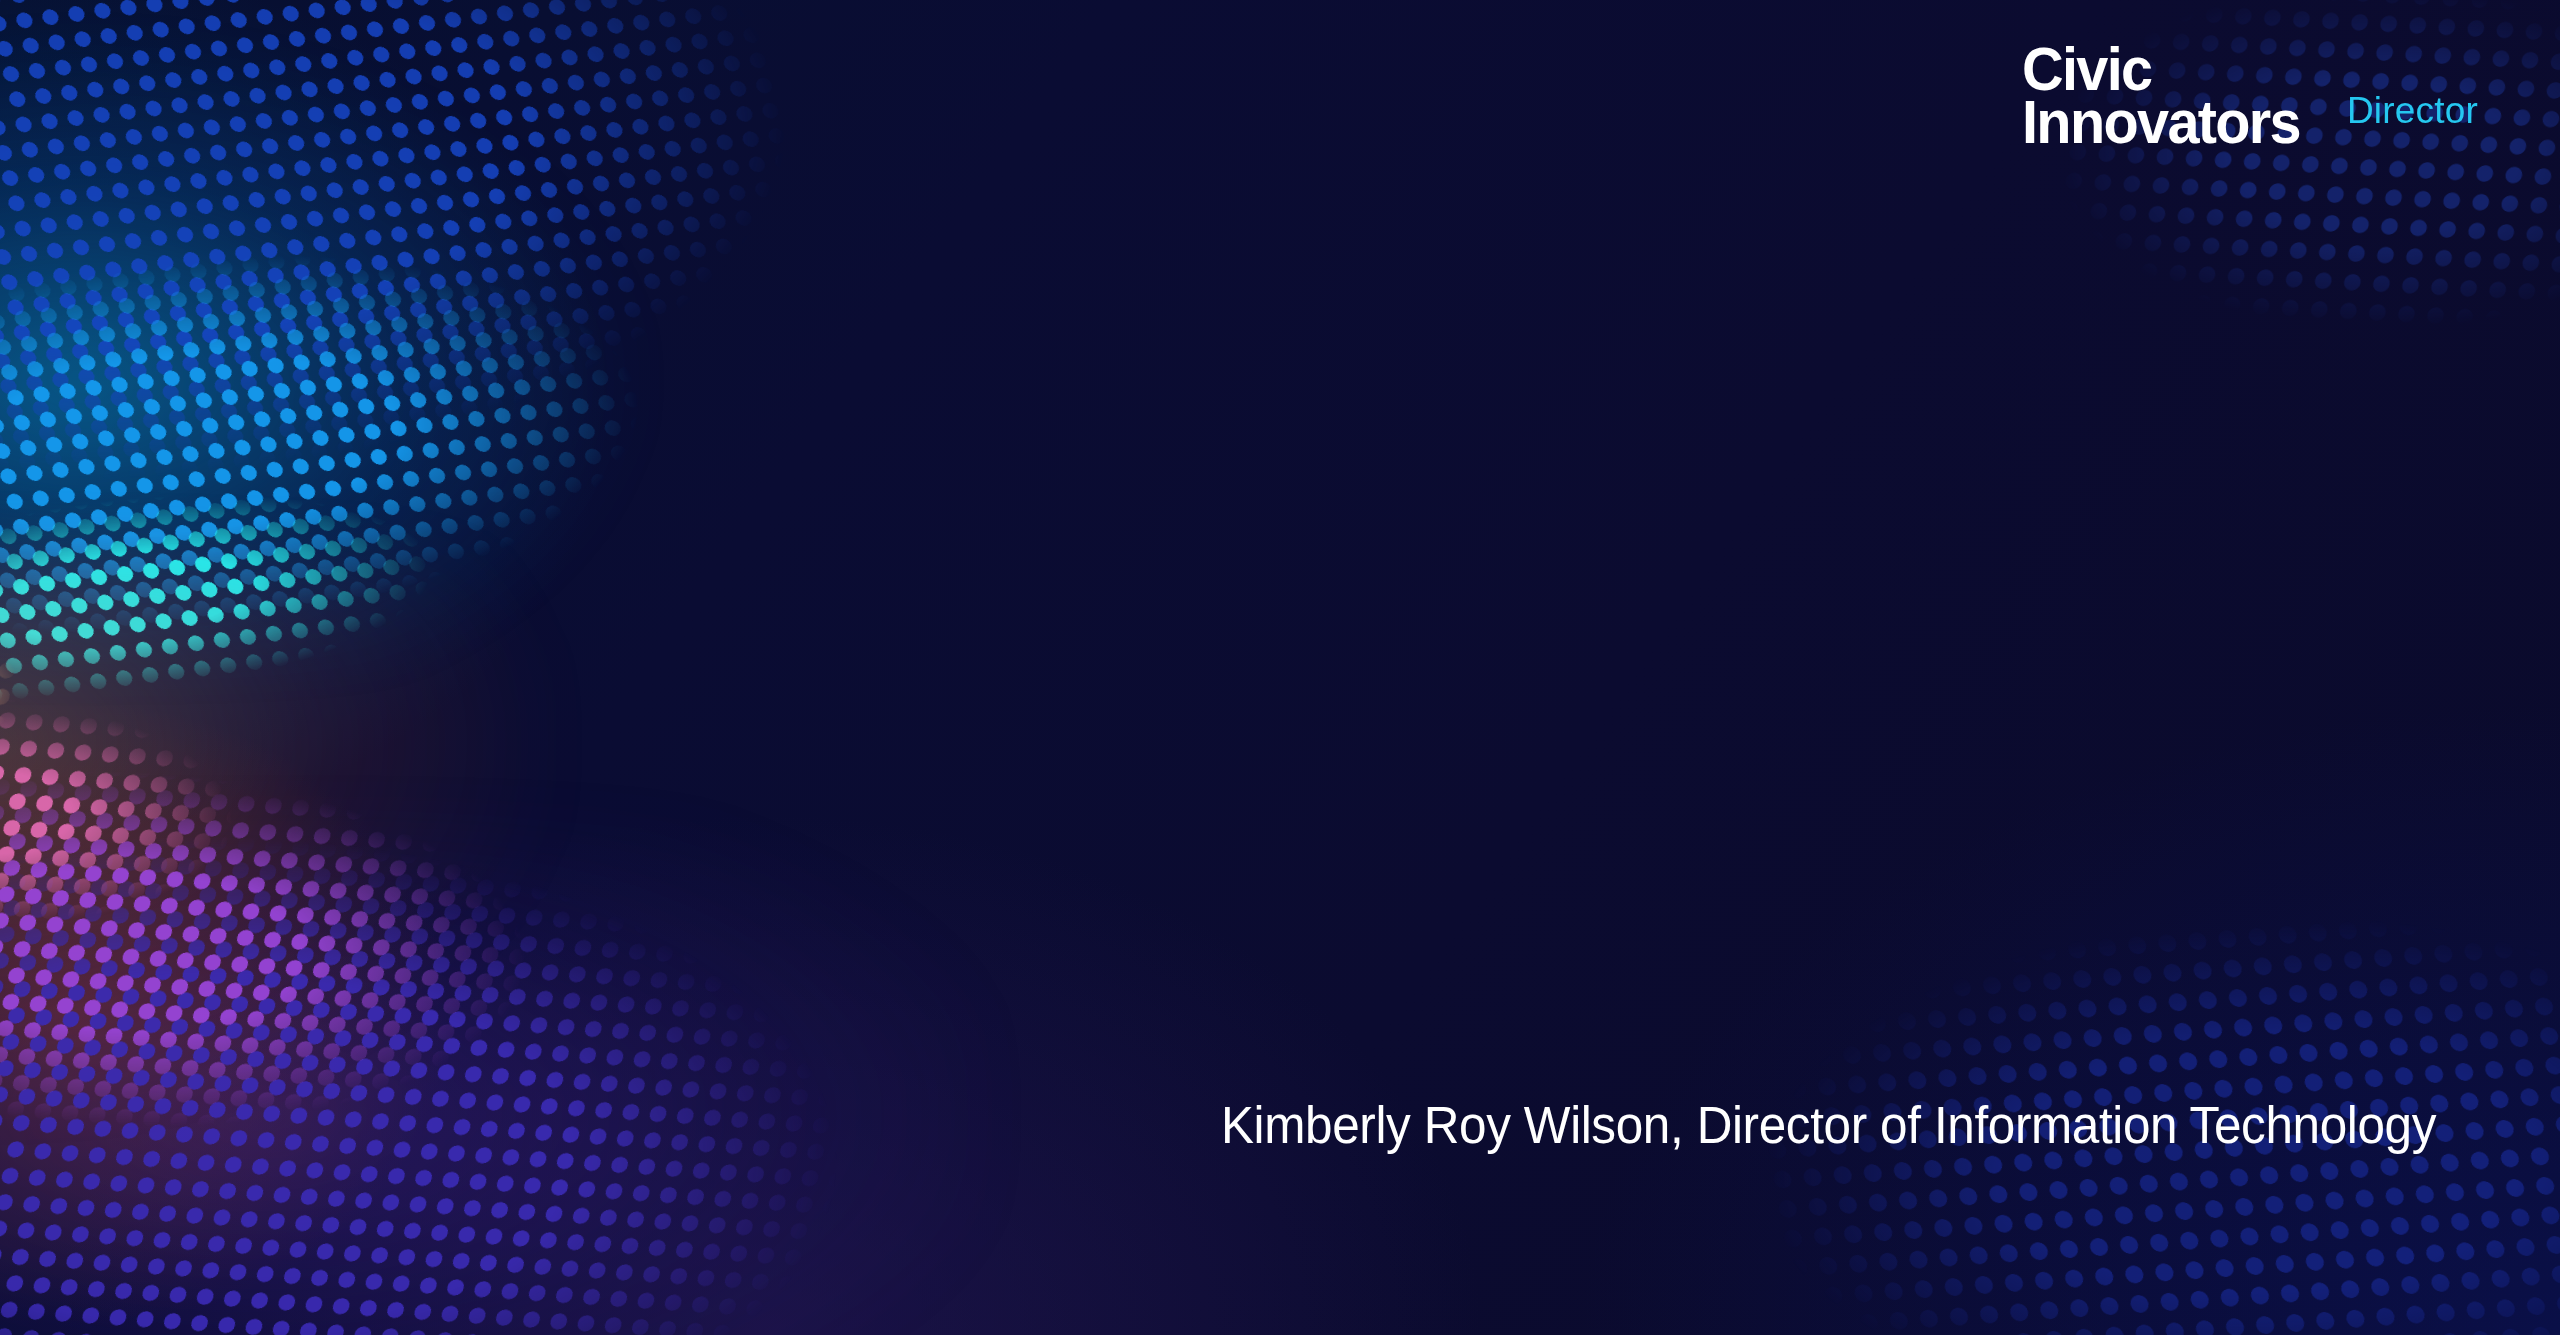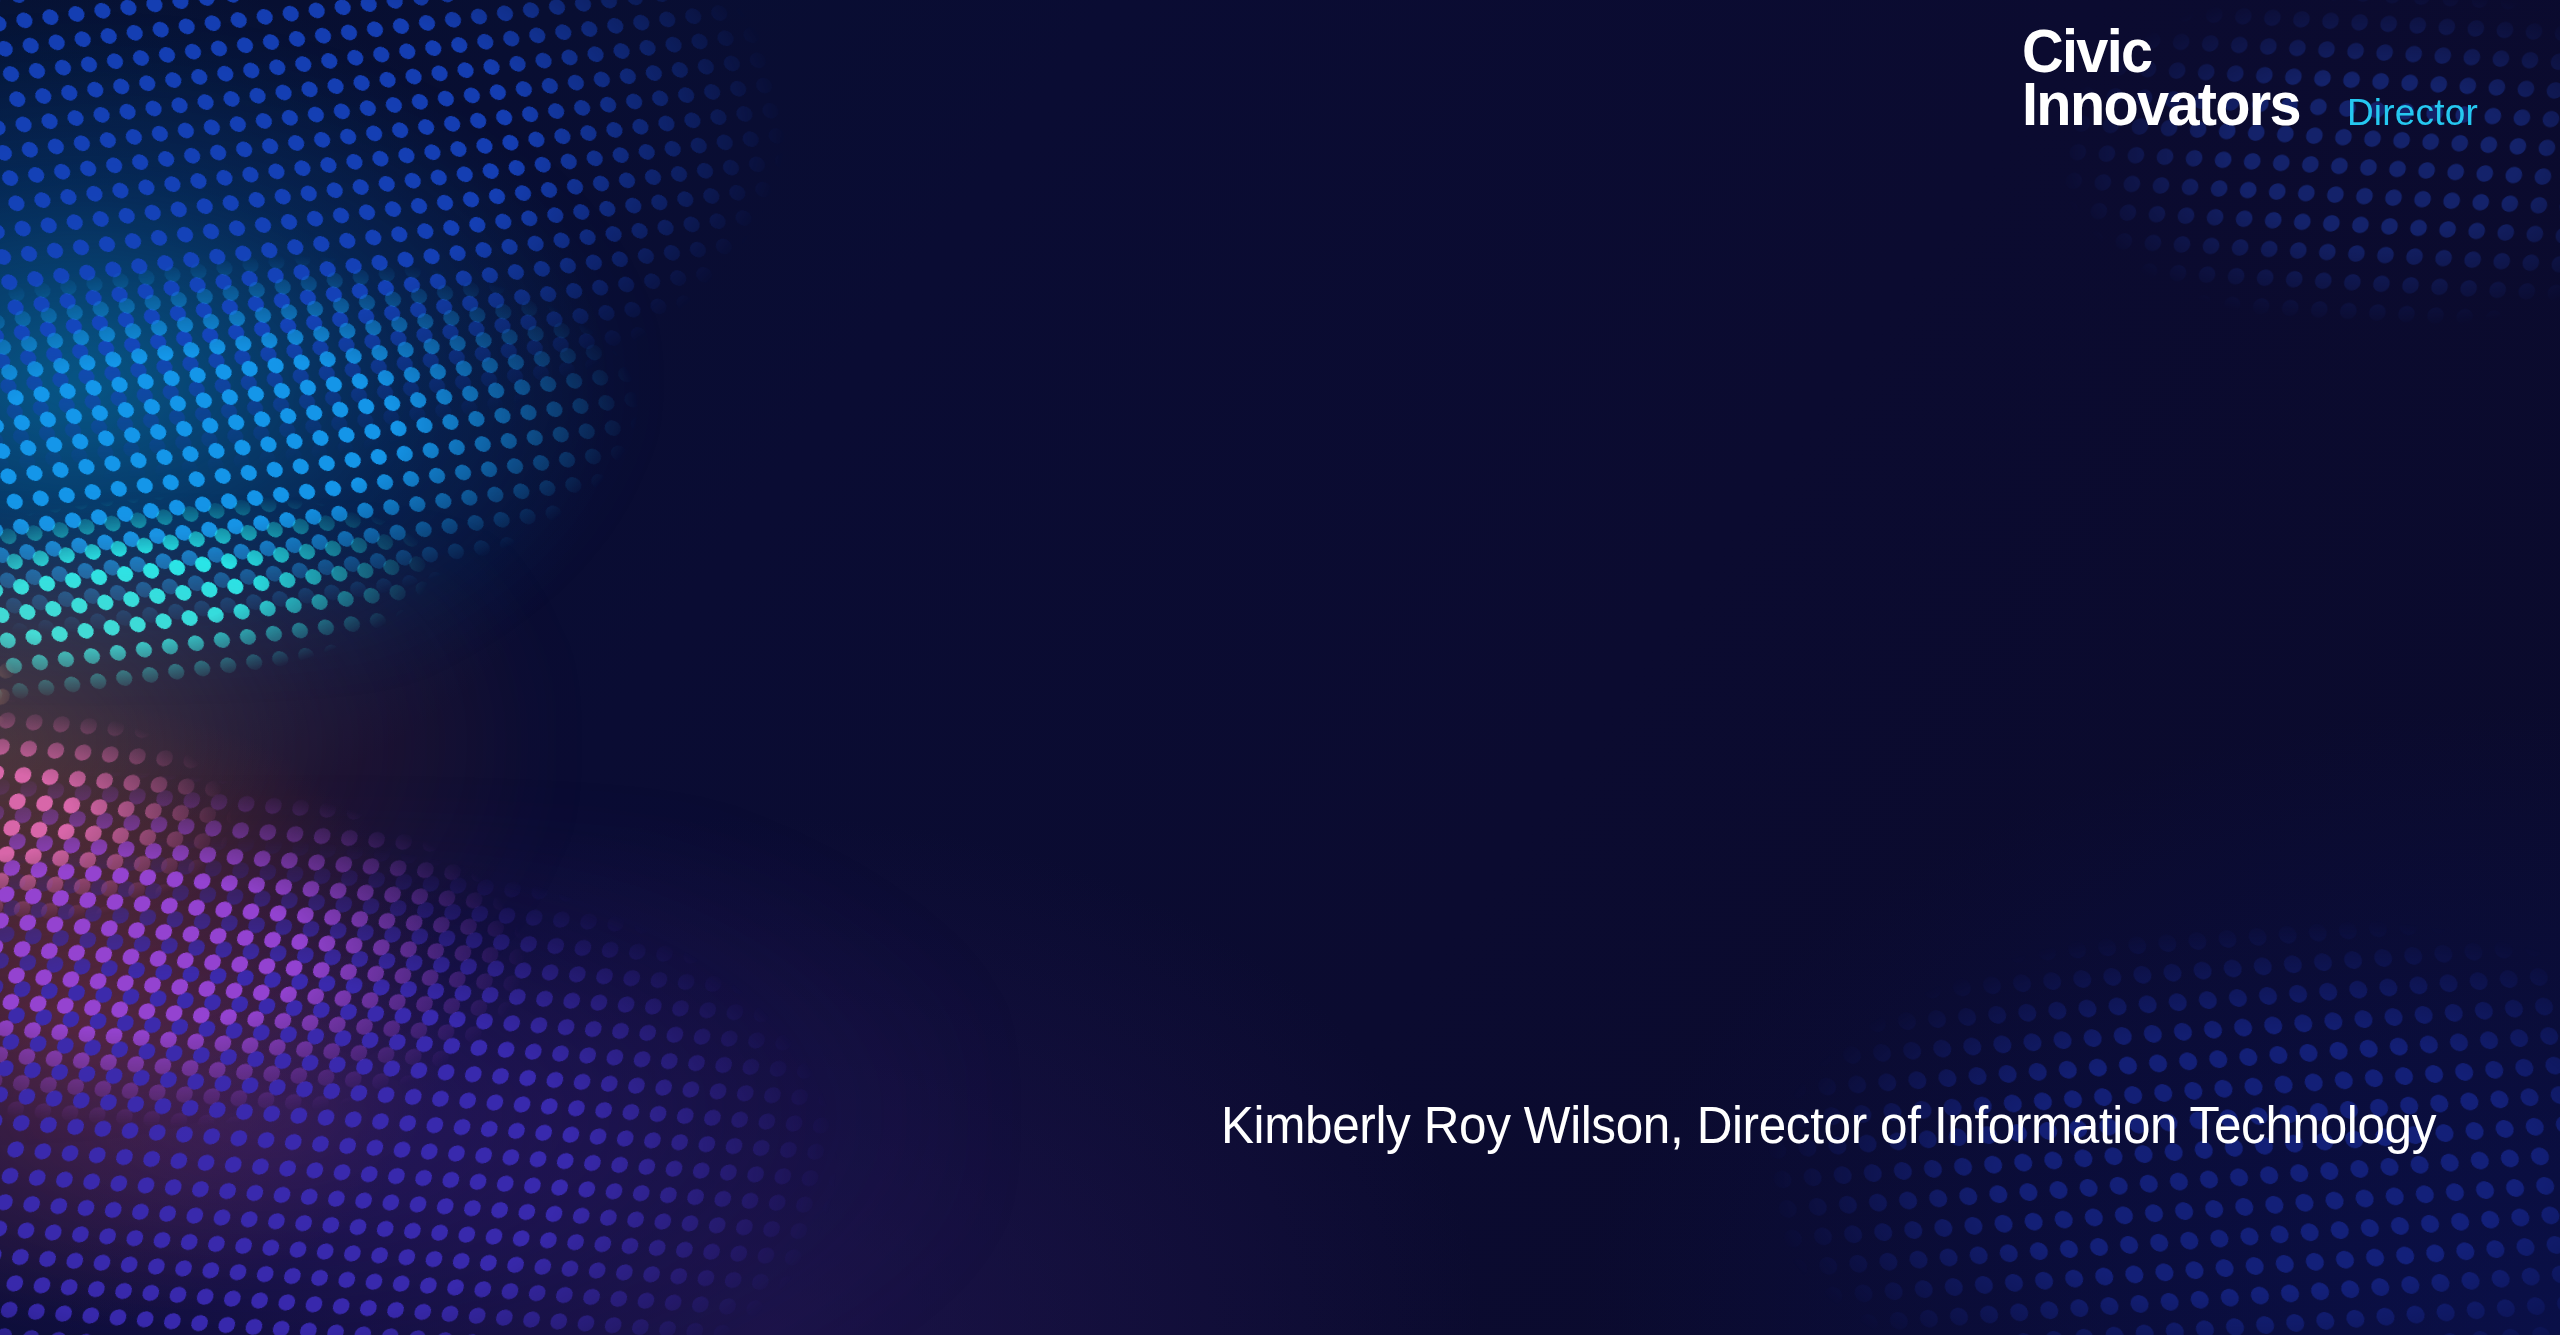--- a/index.html
+++ b/index.html
@@ -91,21 +91,21 @@
     color:#2246c4;opacity:.40;
     background-image:radial-gradient(circle at center, currentColor 38%, transparent 42%);
     background-size:29px 29px;
     transform:rotate(8deg) skewY(-5deg);
     -webkit-mask-image:radial-gradient(ellipse 420px 230px at 62% 62%,#000 0%,#000 34%,transparent 76%);
             mask-image:radial-gradient(ellipse 420px 230px at 62% 62%,#000 0%,#000 34%,transparent 76%);
   }
 
   
   #logo{position:absolute;right:82px;top:24px;text-align:right;z-index:8;}
-  .logo-row{display:flex;align-items:flex-end;justify-content:flex-end;}
+  .logo-row{display:flex;align-items:center;justify-content:flex-end;margin-top:18px;}
   .logo-stack{display:flex;flex-direction:column;align-items:flex-start;}
   .logo-l1,.logo-l2{
     color:#ffffff;font-weight:700;letter-spacing:-1.8px;line-height:.86;
     font-family:"Liberation Sans Narrow","Liberation Sans",sans-serif;
     transform:scaleX(.93);transform-origin:left center;
   }
   .logo-l1{font-size:62px;}
   .logo-l2{font-size:62px;}
   .logo-podcast{
     color:#25c8f0;font-size:37px;font-weight:400;line-height:1;

